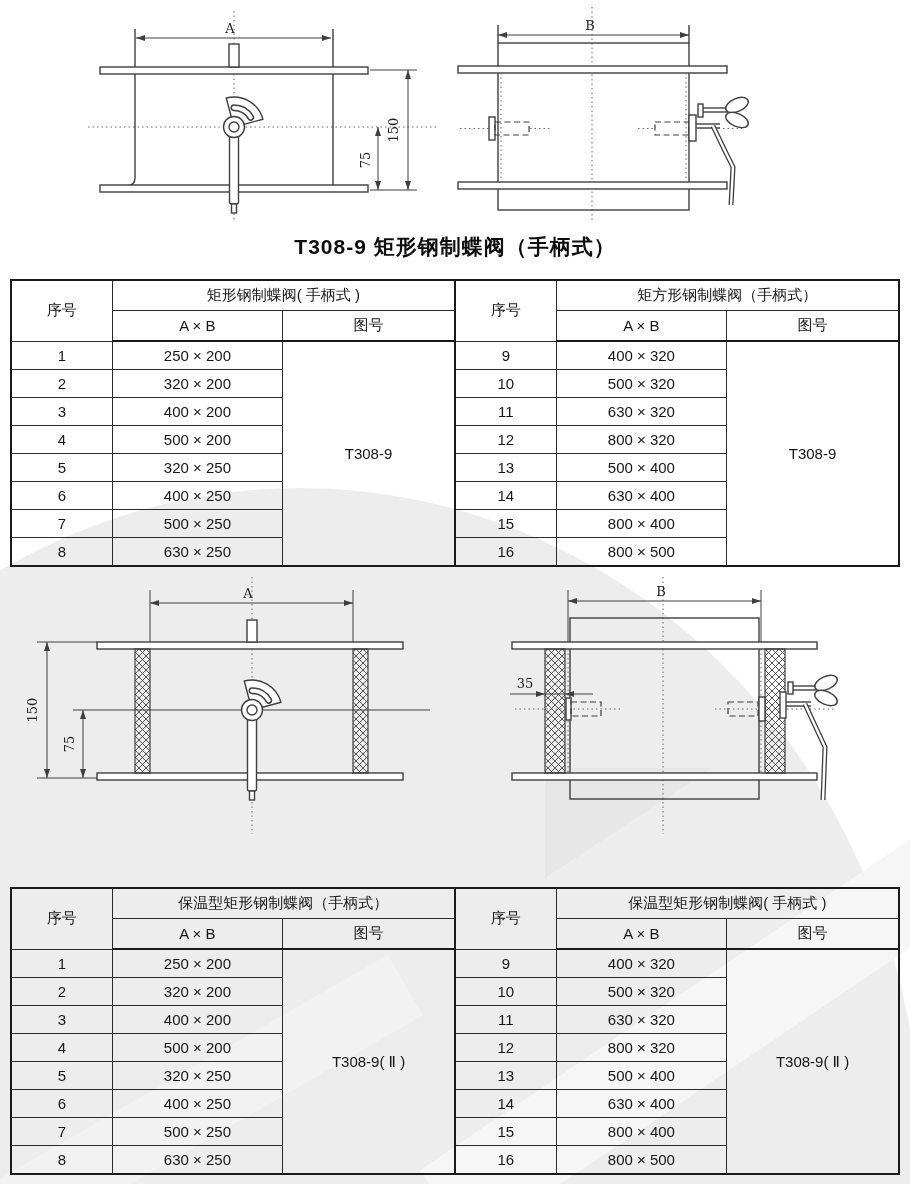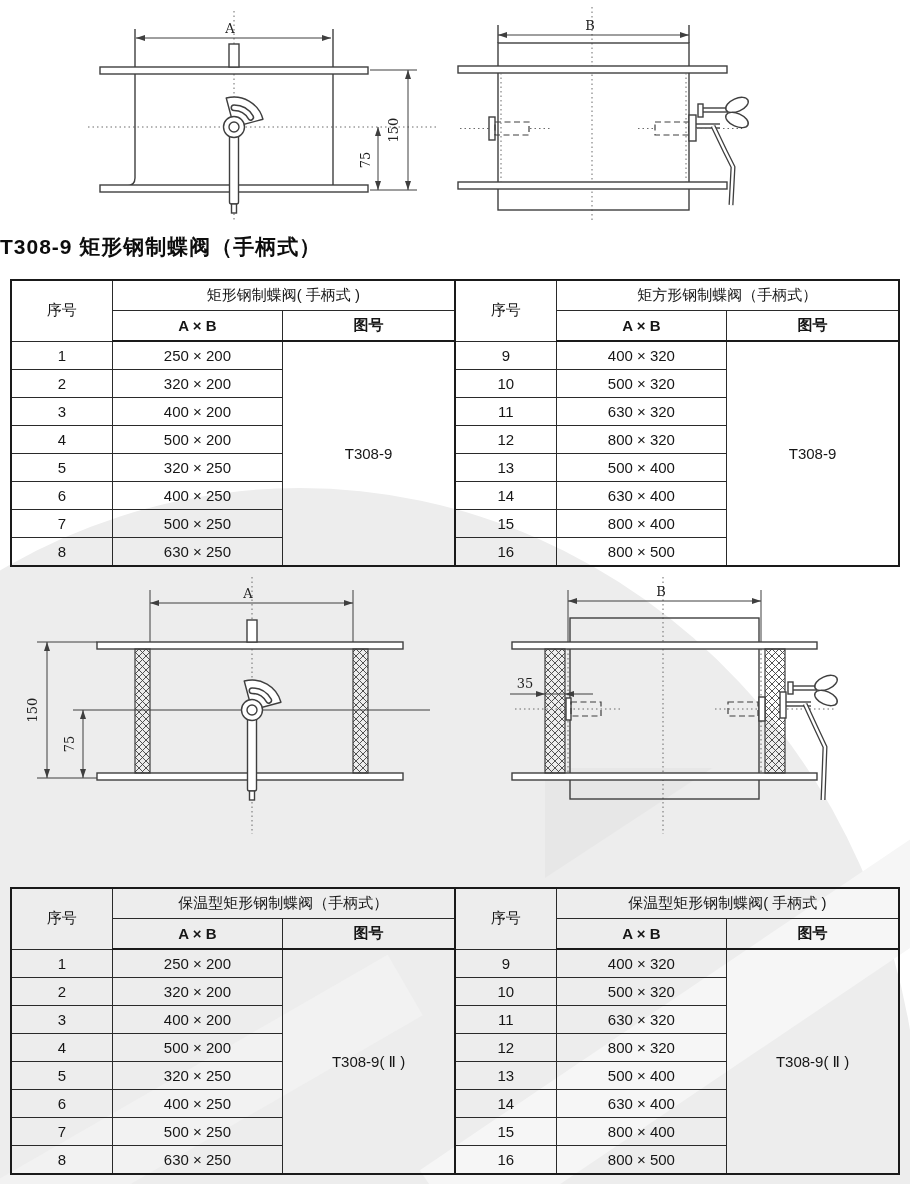--- a/index.html
+++ b/index.html
@@ -23,32 +23,32 @@
   .cl{fill:none;stroke:#6b6b6b;stroke-width:1;stroke-dasharray:1.5 3;}
   .dash{fill:none;stroke:#3f3f3f;stroke-width:1.2;stroke-dasharray:6 3.5;}
   .dim{fill:none;stroke:#3f3f3f;stroke-width:1;}
   .ar{fill:#3f3f3f;stroke:none;}
   .slotA{fill:none;stroke:#3f3f3f;stroke-width:7;stroke-linecap:round;}
   .slotB{fill:none;stroke:#ffffff;stroke-width:4;stroke-linecap:round;}
   .lever5{fill:none;stroke:#3f3f3f;stroke-width:5;stroke-linejoin:round;}
   .lever2{fill:none;stroke:#ffffff;stroke-width:2.4;stroke-linejoin:round;}
   text.dimt{font-family:"DejaVu Serif", serif;font-size:13px;fill:#222;}
   
-  .fig-title{position:absolute;left:0;width:910px;text-align:left;
+  .fig-title{position:absolute;left:0;width:910px;text-align:center;
     font-size:21px;font-weight:bold;letter-spacing:1px;color:#0d0d0d;}
   #title1{top:233px;}
   #title2{top:845px;}
   
   table.spec{position:absolute;left:10px;width:890px;border-collapse:collapse;table-layout:fixed;
     font-size:15px;text-align:center;color:#161616;background:transparent;}
   #table1{top:279px;}
   #table2{top:887px;}
   table.spec td{border:1px solid #2a2a2a;height:27px;padding:0;}
   table.spec tr.h1 td,table.spec tr.h2 td{height:29px;}
-  table.spec tr.h2 td{border-bottom:2px solid #1a1a1a;font-weight:bold;}
+  table.spec tr.h2 td{border-bottom:2px solid #1a1a1a;}
   table.spec{border:2px solid #1a1a1a;}
   table.spec td.thick-left{border-left:2px solid #1a1a1a;}
 </style>
 </head>
 <body>
 
 <div class="wm wm-ellipse"></div>
 <div class="wm wm-tri"></div>
 <div class="wm wm-streak1"></div>
 <div class="wm wm-streak2"></div>

